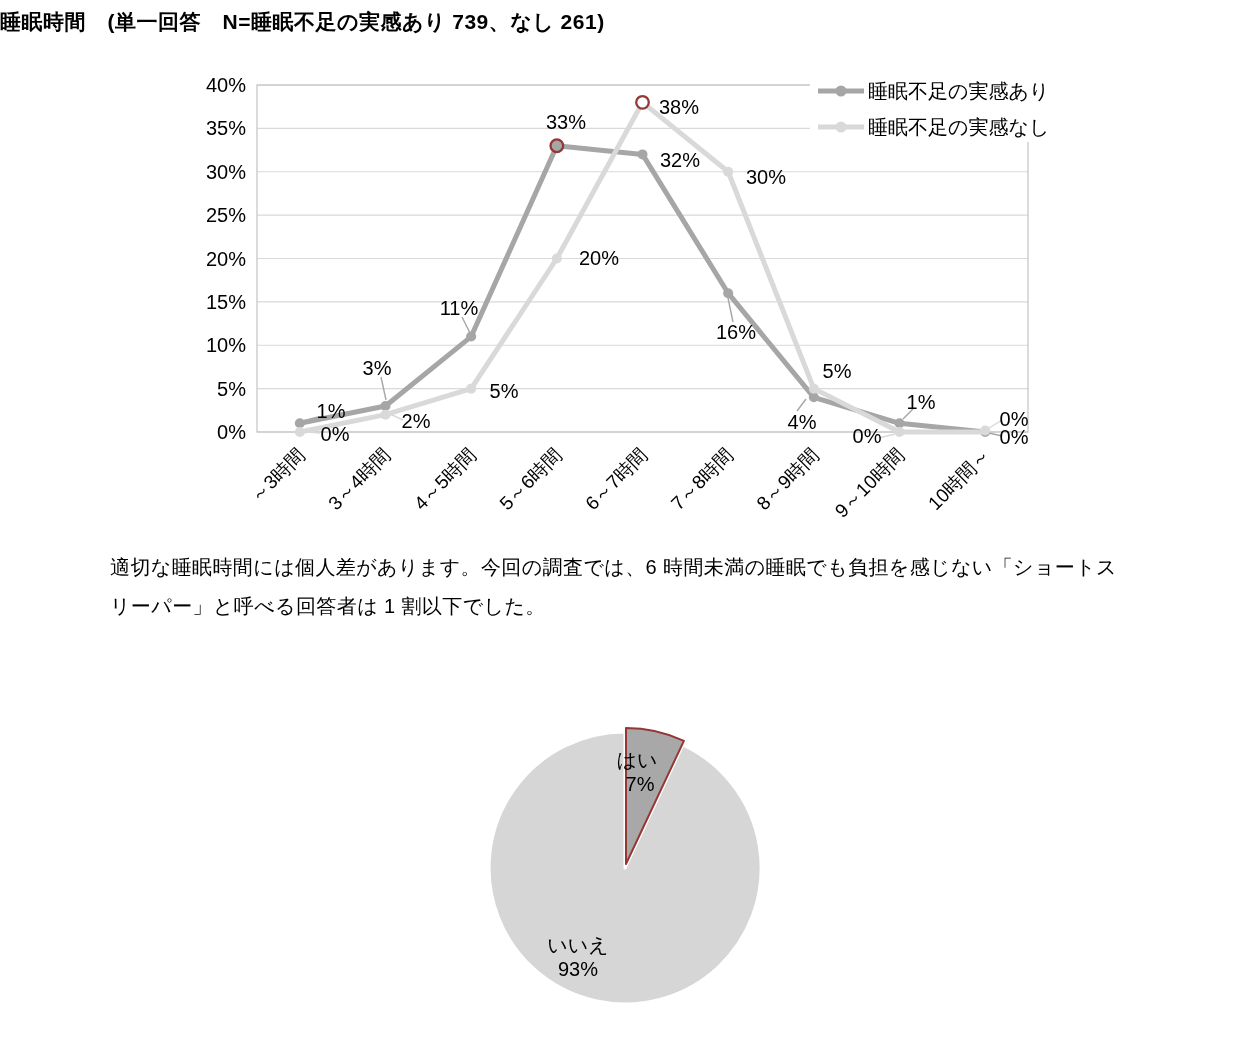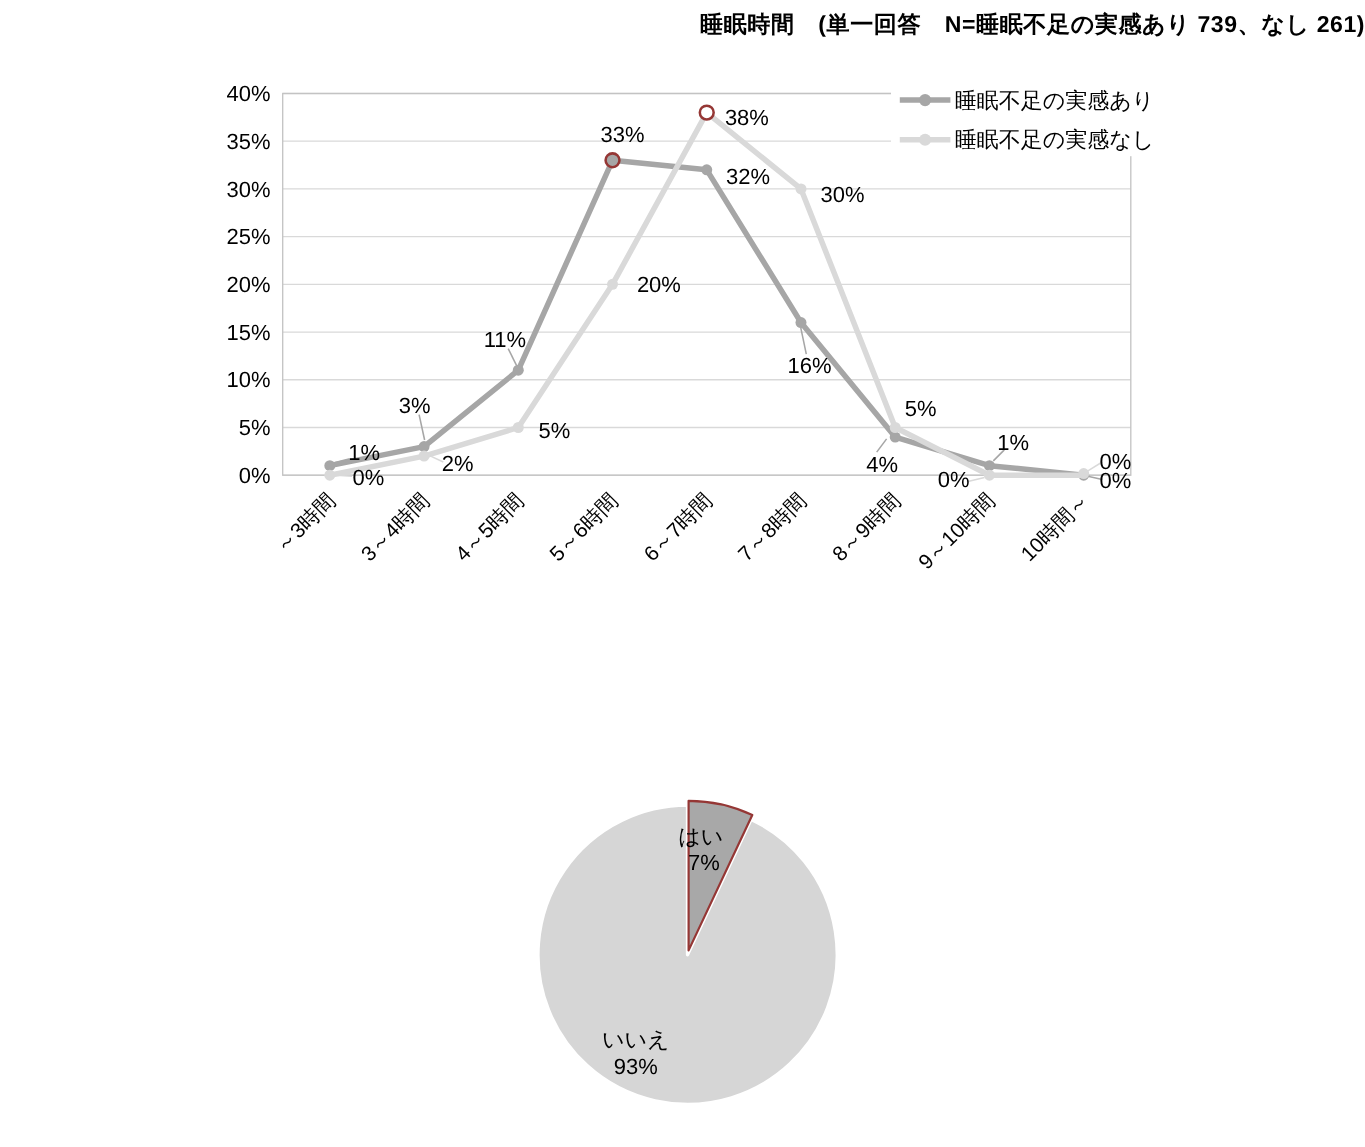--- a/index.html
+++ b/index.html
@@ -1,21 +1,21 @@
 <!DOCTYPE html>
 <html><head>
 <meta charset="utf-8">
 <style>
   html,body{margin:0;padding:0;background:#ffffff;}
   .canvas{
     position:relative;width:1241px;height:1043px;background:#ffffff;overflow:hidden;
     font-family:"Liberation Sans", sans-serif;color:#000;
   }
   .chart-title{
-    position:absolute;left:0;right:0;top:8px;text-align:right;
+    position:absolute;left:0;right:0;top:8px;text-align:left;
     font-size:21px;font-weight:bold;letter-spacing:0.5px;
   }
   .svg-layer{position:absolute;left:0;top:0;}
   svg text{font-family:"Liberation Sans", sans-serif;}
   .paragraph{
     position:absolute;left:110px;top:548px;width:1020px;
     font-size:20px;line-height:39px;letter-spacing:0.4px;
   }
   .q4{
     position:absolute;left:110px;top:640px;width:1060px;
@@ -115,20 +115,21 @@
         <rect x="810" y="74" width="302" height="68" fill="#ffffff"></rect>
         <line x1="818" y1="91" x2="864" y2="91" stroke="#a6a6a6" stroke-width="5"></line>
         <circle cx="841" cy="91" r="5.5" fill="#a6a6a6"></circle>
         <text x="868" y="98" font-size="20" fill="#000" text-anchor="start">睡眠不足の実感あり</text>
         <line x1="818" y1="127" x2="864" y2="127" stroke="#d9d9d9" stroke-width="5"></line>
         <circle cx="841" cy="127" r="5.5" fill="#d9d9d9"></circle>
         <text x="868" y="134" font-size="20" fill="#000" text-anchor="start">睡眠不足の実感なし</text>
       </g>
     </svg>
 
+  <div class="paragraph">適切な睡眠時間には個人差があります。今回の調査では、6 時間未満の睡眠でも負担を感じない「ショートスリーパー」と呼べる回答者は 1 割以下でした。</div>
 
 
   <svg id="pieChart" class="svg-layer" width="1241" height="1043" viewBox="0 0 1241 1043" style="top:0;">
       <path d="M625,868 L682.9,744.9 A136,136 0 1 1 625.0,732.0 Z" fill="#d6d6d6" stroke="#ffffff" stroke-width="3" stroke-linejoin="round"></path>
       <g transform="translate(1,-4)">
         <path d="M625,868 L625.0,732.0 A136,136 0 0 1 682.9,744.9 Z" fill="#a8a8a8" stroke="#953735" stroke-width="2" stroke-linejoin="round"></path>
       </g>
       <text x="637" y="767" font-size="20" fill="#000" text-anchor="middle">はい</text>
       <text x="640" y="791" font-size="20" fill="#000" text-anchor="middle">7%</text>
       <text x="578" y="952" font-size="20" fill="#000" text-anchor="middle">いいえ</text>

